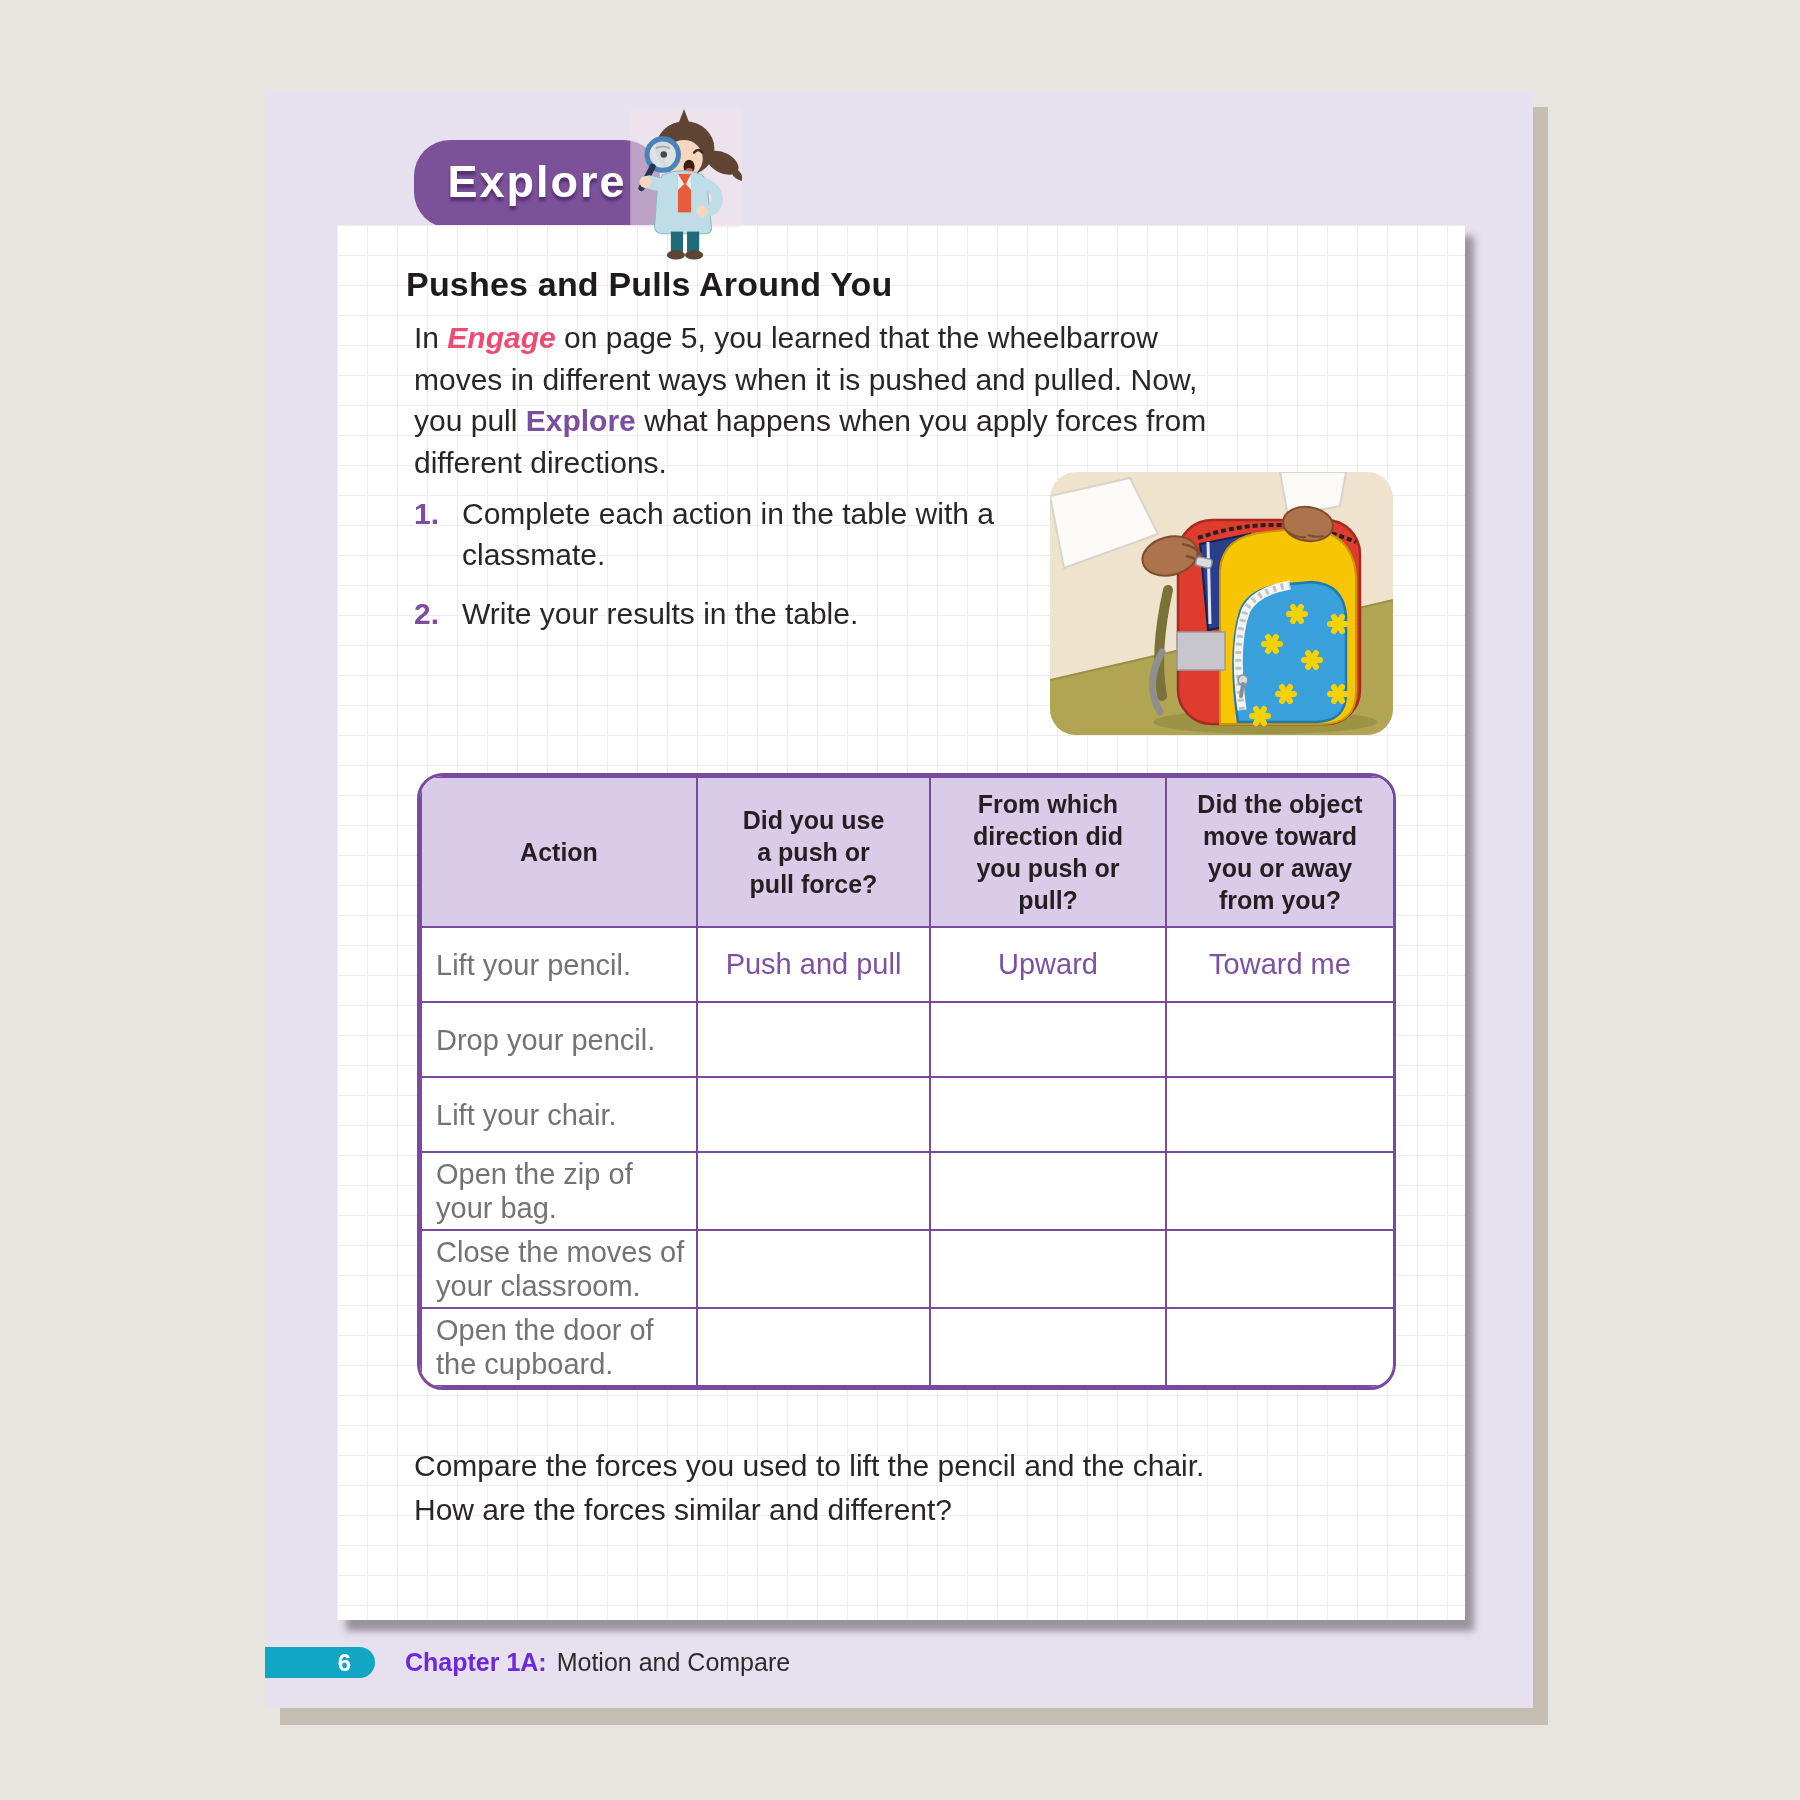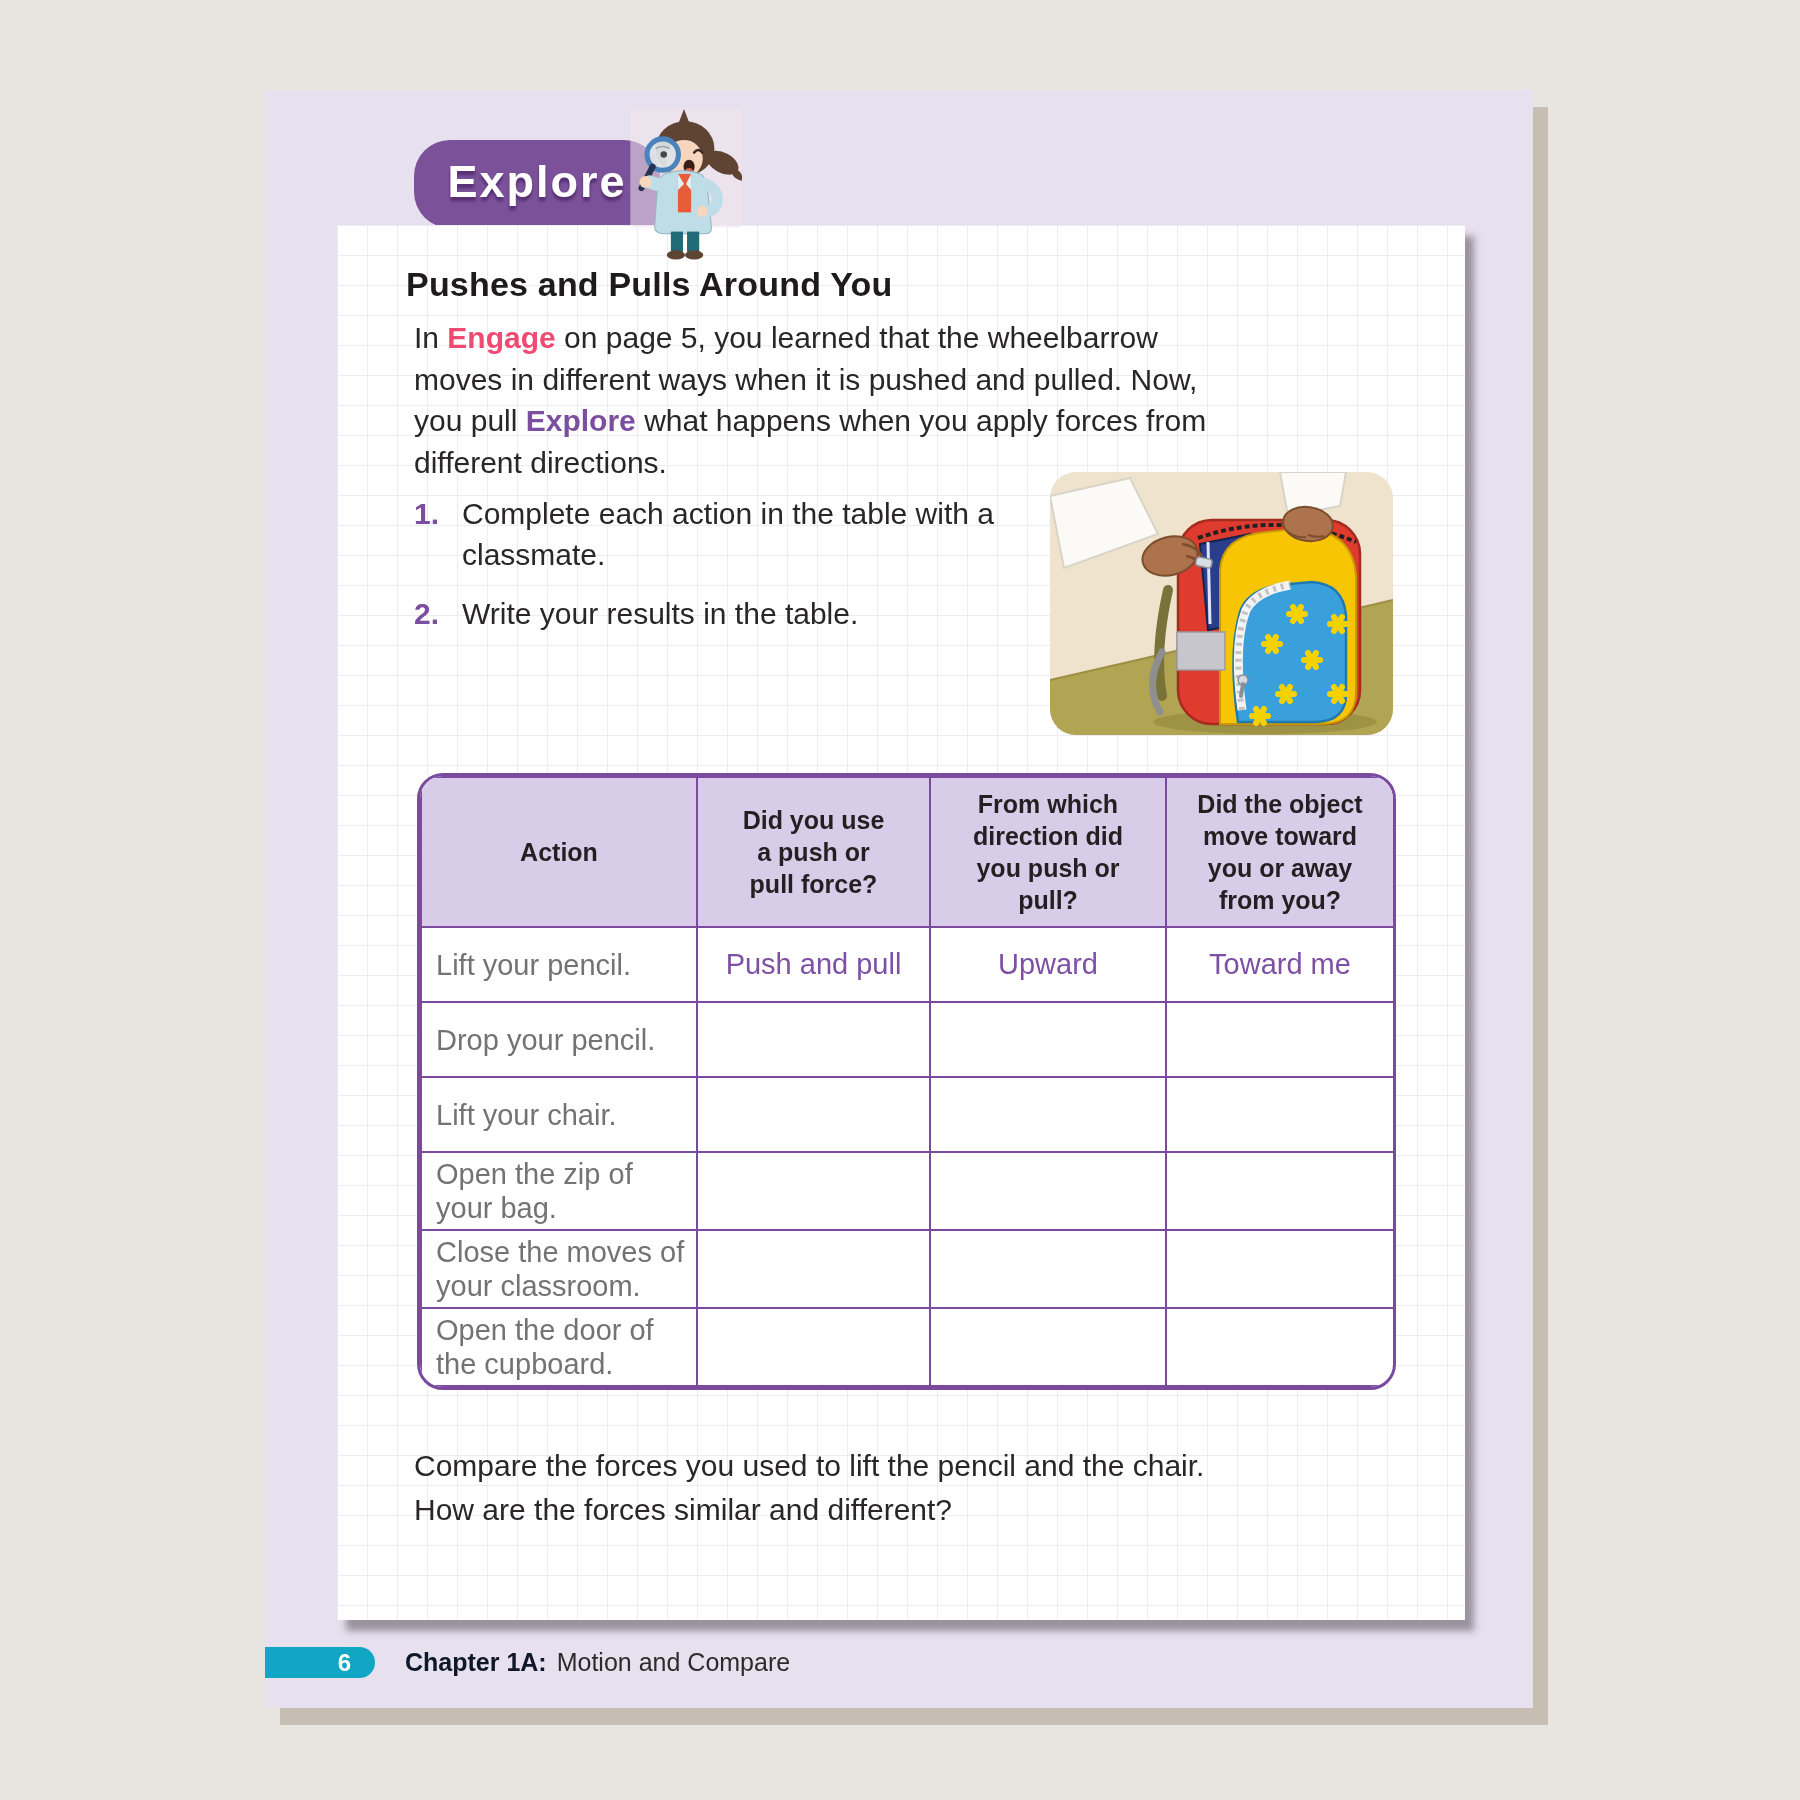--- a/index.html
+++ b/index.html
@@ -17,21 +17,21 @@
   
   .card{position:absolute;left:337px;top:225px;width:1128px;height:1395px;background-color:#ffffff;
         background-image:linear-gradient(#ececf2 1px,transparent 1px),
                          linear-gradient(90deg,#ececf2 1px,transparent 1px);
         background-size:30px 30px;z-index:2;
         box-shadow:9px 11px 7px rgba(90,84,95,0.55);}
   .girl{position:absolute;left:622px;top:108px;width:122px;height:154px;z-index:3;}
   .backpack{position:absolute;left:713px;top:247px;width:343px;height:263px;}
   .heading{position:absolute;left:69px;top:40px;font-size:34px;font-weight:700;color:#1f1b1d;letter-spacing:0.2px;}
   .intro{position:absolute;left:77px;top:92px;font-size:30px;line-height:41.5px;color:#2a2627;white-space:nowrap;}
-  .kw-engage{color:#ef4a72;font-weight:700;}
+  .kw-engage{color:#ef4a72;font-weight:700;font-style:italic;}
   .kw-explore{color:#7c4ea0;font-weight:700;}
   .step{position:absolute;left:77px;display:flex;font-size:30px;line-height:41px;color:#2a2627;}
   .step-1{top:268px;}
   .step-2{top:368px;}
   .step-num{width:48px;flex:0 0 48px;font-weight:700;color:#7c4ea0;}
   .step-text{width:545px;}
   
   .table-wrap{position:absolute;left:80px;top:548px;width:979px;border:3px solid #7a4a9e;
               border-radius:26px;overflow:hidden;background:#ffffff;}
   table{border-collapse:collapse;table-layout:fixed;width:100%;}
@@ -42,21 +42,21 @@
   td.action-cell{color:#737373;text-align:left;padding-left:14px;line-height:34px;}
   td.answer-cell{color:#7d50a4;text-align:center;}
   .question{position:absolute;left:77px;top:1219px;font-size:30px;line-height:44px;color:#2a2627;white-space:nowrap;}
   
   .footer-pill{position:absolute;left:265px;top:1647px;width:110px;height:31px;background:#11a6c3;
                border-radius:0 16px 16px 0;display:flex;align-items:center;justify-content:flex-end;
                padding-right:24px;z-index:2;}
   .footer-pill span{color:#ffffff;font-size:24px;font-weight:700;}
   .footer-chapter{position:absolute;left:405px;top:1647px;height:31px;display:flex;align-items:center;
                   font-size:25px;z-index:2;}
-  .chapter-label{font-weight:700;color:#0f172a;margin-right:10px;}
+  .chapter-label{font-weight:700;color:#6d28d9;margin-right:10px;}
   .chapter-title{font-weight:400;color:#2e2a2c;}
 </style>
 </head>
 <body>
 
 <div class="canvas">
   <div class="page">
 
     <div class="badge" style="position:absolute;left:149px;top:50px;">
       <span class="badge-label">Explore</span>

